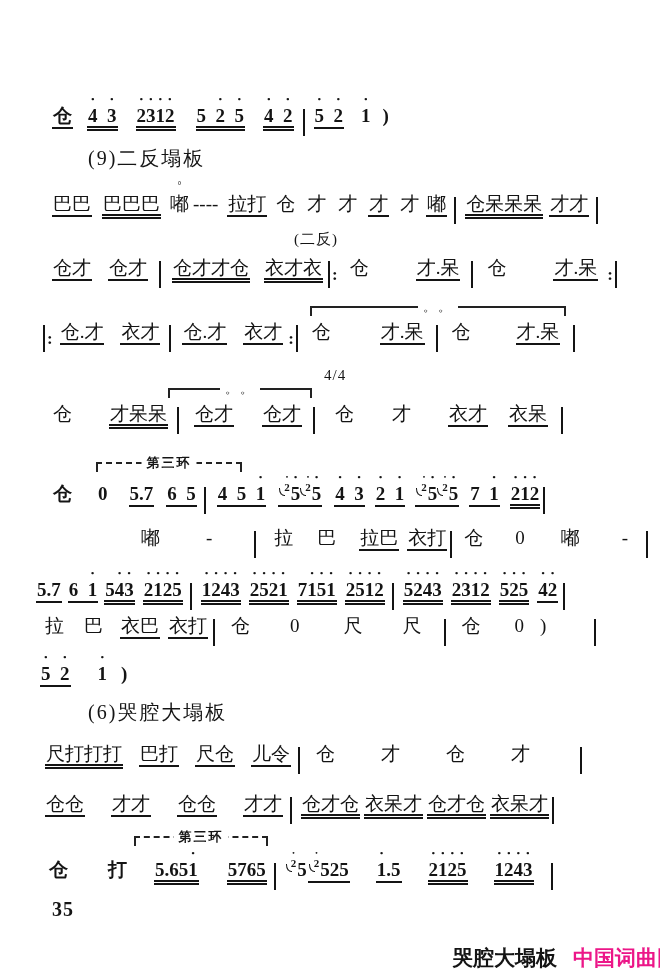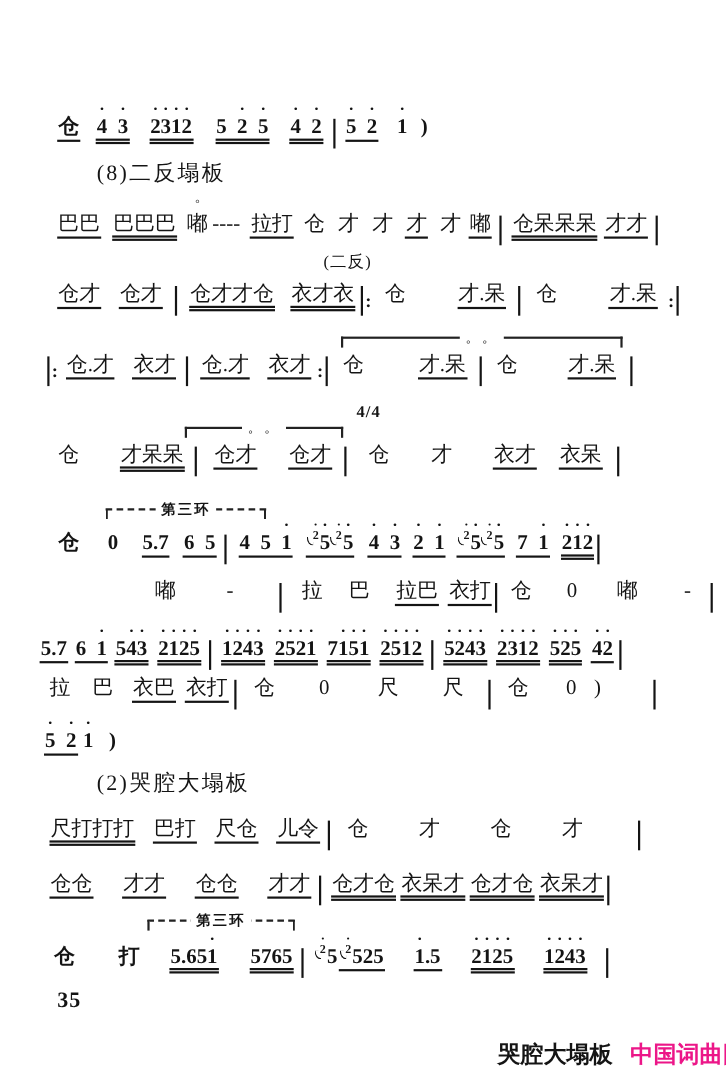--- a/index.html
+++ b/index.html
@@ -24,56 +24,56 @@
   .grace{display:inline-block;font-size:11px;font-weight:700;position:relative;vertical-align:9px;margin:0 1px 0 5px;}
   .grace::before{content:"•";position:absolute;top:-8px;left:50%;transform:translateX(-50%);font-size:7px;line-height:1;}
   .grace::after{content:"";position:absolute;left:-5px;top:55%;width:5px;height:7px;
     border-left:1.5px solid currentColor;border-bottom:1.5px solid currentColor;border-radius:0 0 0 90%;}
   .bar{display:inline-block;vertical-align:-5px;}
   .rule{display:inline-block;width:2px;height:27px;background:currentColor;vertical-align:middle;margin:0 1px;}
   .colon{display:inline-block;font-size:17px;font-weight:700;vertical-align:middle;margin:0 1px;}
   
   .ann{position:absolute;}
   .ann.label{font-size:15px;letter-spacing:1px;white-space:nowrap;}
-  .ann.label.bold{font-weight:700;}
+  .ann.label.bold{font-weight:400;}
   .ann.bracket,.ann.bracketDashed{height:8px;border-left:2px solid #222;border-right:2px solid #222;}
   .ann.bracket{border-top:2px solid #222;}
   .ann.bracketDashed{border-top:2px dashed #222;}
   .ann .cap{
     position:absolute;left:50%;top:0;transform:translate(-50%,-62%);
     background:#fff;padding:0 5px;font-size:13px;line-height:1;white-space:nowrap;letter-spacing:2px;
   }
   .pagenum{position:absolute;left:52px;top:898px;font-size:20px;font-weight:700;letter-spacing:1px;}
   .watermark{position:absolute;left:452px;top:944px;font-size:21px;font-weight:700;white-space:nowrap;
              font-family:"Liberation Sans","DejaVu Sans",sans-serif;}
   .watermark .brand{margin-left:16px;}
 </style>
 </head>
 <body>
 
 <div class="page">
   <div id="score">
       <div class="line music bold" style="left: 52px; top: 106px;"><span class="tok u1" style="margin-right: 14px;"><span class="ch">仓</span></span><span class="tok u2" style="margin-right: 18px;"><span class="ch dot">4</span><span class="ch"> </span><span class="ch dot">3</span></span><span class="tok u2" style="margin-right: 20px;"><span class="ch dot">2</span><span class="ch dot">3</span><span class="ch dot">1</span><span class="ch dot">2</span></span><span class="tok u2" style="margin-right: 18px;"><span class="ch">5</span><span class="ch"> </span><span class="ch dot">2</span><span class="ch"> </span><span class="ch dot">5</span></span><span class="tok u2" style="margin-right: 8px;"><span class="ch dot">4</span><span class="ch"> </span><span class="ch dot">2</span></span><span class="bar" style="margin-right: 8px;"><span class="rule"></span></span><span class="tok u1" style="margin-right: 16px;"><span class="ch dot">5</span><span class="ch"> </span><span class="ch dot">2</span></span><span class="tok" style="margin-right: 10px;"><span class="ch dot">1</span></span><span class="tok" style="margin-right: 2px;"><span class="ch">)</span></span></div>
-      <div class="line heading" style="left: 88px; top: 148px;"><span class="htext">(8)二反塌板</span></div>
+      <div class="line heading" style="left: 88px; top: 148px;"><span class="htext">(9)二反塌板</span></div>
       <div class="line music" style="left: 52px; top: 194px;"><span class="tok u1" style="margin-right: 10px;"><span class="ch">巴</span><span class="ch">巴</span></span><span class="tok u2" style="margin-right: 8px;"><span class="ch">巴</span><span class="ch">巴</span><span class="ch">巴</span></span><span class="tok" style="margin-right: 2px;"><span class="ch">嘟</span><span class="mark">°</span></span><span class="tok" style="margin-right: 8px;"><span class="ch">-</span><span class="ch">-</span><span class="ch">-</span><span class="ch">-</span></span><span class="tok u1" style="margin-right: 8px;"><span class="ch">拉</span><span class="ch">打</span></span><span class="tok" style="margin-right: 10px;"><span class="ch">仓</span></span><span class="tok" style="margin-right: 10px;"><span class="ch">才</span></span><span class="tok" style="margin-right: 10px;"><span class="ch">才</span></span><span class="tok u1" style="margin-right: 10px;"><span class="ch">才</span></span><span class="tok" style="margin-right: 6px;"><span class="ch">才</span></span><span class="tok u1" style="margin-right: 6px;"><span class="ch">嘟</span></span><span class="bar" style="margin-right: 8px;"><span class="rule"></span></span><span class="tok u2" style="margin-right: 6px;"><span class="ch">仓</span><span class="ch">呆</span><span class="ch">呆</span><span class="ch">呆</span></span><span class="tok u1" style="margin-right: 6px;"><span class="ch">才</span><span class="ch">才</span></span><span class="bar" style="margin-right: 2px;"><span class="rule"></span></span></div>
       <div class="line music" style="left: 52px; top: 258px;"><div class="ann label" style="left: 242px; top: -26px;">(二反)</div><span class="tok u1" style="margin-right: 16px;"><span class="ch">仓</span><span class="ch">才</span></span><span class="tok u1" style="margin-right: 10px;"><span class="ch">仓</span><span class="ch">才</span></span><span class="bar" style="margin-right: 10px;"><span class="rule"></span></span><span class="tok u2" style="margin-right: 14px;"><span class="ch">仓</span><span class="ch">才</span><span class="ch">才</span><span class="ch">仓</span></span><span class="tok u2" style="margin-right: 4px;"><span class="ch">衣</span><span class="ch">才</span><span class="ch">衣</span></span><span class="bar" style="margin-right: 10px;"><span class="rule"></span><span class="colon">:</span></span><span class="tok" style="margin-right: 46px;"><span class="ch">仓</span></span><span class="tok u1" style="margin-right: 10px;"><span class="ch">才</span><span class="ch">.</span><span class="ch">呆</span></span><span class="bar" style="margin-right: 12px;"><span class="rule"></span></span><span class="tok" style="margin-right: 46px;"><span class="ch">仓</span></span><span class="tok u1" style="margin-right: 8px;"><span class="ch">才</span><span class="ch">.</span><span class="ch">呆</span></span><span class="bar" style="margin-right: 2px;"><span class="colon">:</span><span class="rule"></span></span></div>
       <div class="line music" style="left: 42px; top: 322px;"><div class="ann bracket" style="left: 268px; top: -16px; width: 252px;">
           <span class="cap">。。</span>
         </div><span class="bar" style="margin-right: 6px;"><span class="rule"></span><span class="colon">:</span></span><span class="tok u1" style="margin-right: 16px;"><span class="ch">仓</span><span class="ch">.</span><span class="ch">才</span></span><span class="tok u1" style="margin-right: 8px;"><span class="ch">衣</span><span class="ch">才</span></span><span class="bar" style="margin-right: 10px;"><span class="rule"></span></span><span class="tok u1" style="margin-right: 16px;"><span class="ch">仓</span><span class="ch">.</span><span class="ch">才</span></span><span class="tok u1" style="margin-right: 4px;"><span class="ch">衣</span><span class="ch">才</span></span><span class="bar" style="margin-right: 12px;"><span class="colon">:</span><span class="rule"></span></span><span class="tok" style="margin-right: 48px;"><span class="ch">仓</span></span><span class="tok u1" style="margin-right: 10px;"><span class="ch">才</span><span class="ch">.</span><span class="ch">呆</span></span><span class="bar" style="margin-right: 12px;"><span class="rule"></span></span><span class="tok" style="margin-right: 44px;"><span class="ch">仓</span></span><span class="tok u1" style="margin-right: 12px;"><span class="ch">才</span><span class="ch">.</span><span class="ch">呆</span></span><span class="bar" style="margin-right: 2px;"><span class="rule"></span></span></div>
       <div class="line music" style="left: 52px; top: 404px;"><div class="ann label bold" style="left: 272px; top: -36px;">4/4</div><div class="ann bracket" style="left: 116px; top: -16px; width: 140px;">
           <span class="cap">。。</span>
         </div><span class="tok" style="margin-right: 36px;"><span class="ch">仓</span></span><span class="tok u2" style="margin-right: 8px;"><span class="ch">才</span><span class="ch">呆</span><span class="ch">呆</span></span><span class="bar" style="margin-right: 14px;"><span class="rule"></span></span><span class="tok u1" style="margin-right: 28px;"><span class="ch">仓</span><span class="ch">才</span></span><span class="tok u1" style="margin-right: 10px;"><span class="ch">仓</span><span class="ch">才</span></span><span class="bar" style="margin-right: 18px;"><span class="rule"></span></span><span class="tok" style="margin-right: 36px;"><span class="ch">仓</span></span><span class="tok" style="margin-right: 36px;"><span class="ch">才</span></span><span class="tok u1" style="margin-right: 20px;"><span class="ch">衣</span><span class="ch">才</span></span><span class="tok u1" style="margin-right: 12px;"><span class="ch">衣</span><span class="ch">呆</span></span><span class="bar" style="margin-right: 2px;"><span class="rule"></span></span></div>
       <div class="line music bold" style="left: 52px; top: 482px;"><div class="ann bracketDashed" style="left: 44px; top: -20px; width: 142px;">
           <span class="cap">第三环</span>
         </div><span class="tok" style="margin-right: 24px;"><span class="ch">仓</span></span><span class="tok" style="margin-right: 20px;"><span class="ch">0</span></span><span class="tok u1" style="margin-right: 12px;"><span class="ch">5</span><span class="ch">.</span><span class="ch">7</span></span><span class="tok u1" style="margin-right: 6px;"><span class="ch">6</span><span class="ch"> </span><span class="ch">5</span></span><span class="bar" style="margin-right: 10px;"><span class="rule"></span></span><span class="tok u1" style="margin-right: 12px;"><span class="ch">4</span><span class="ch"> </span><span class="ch">5</span><span class="ch"> </span><span class="ch dot">1</span></span><span class="tok u1" style="margin-right: 12px;"><span class="grace">2</span><span class="ch dot">5</span><span class="grace">2</span><span class="ch dot">5</span></span><span class="tok u1" style="margin-right: 10px;"><span class="ch dot">4</span><span class="ch"> </span><span class="ch dot">3</span></span><span class="tok u1" style="margin-right: 10px;"><span class="ch dot">2</span><span class="ch"> </span><span class="ch dot">1</span></span><span class="tok u1" style="margin-right: 10px;"><span class="grace">2</span><span class="ch dot">5</span><span class="grace">2</span><span class="ch dot">5</span></span><span class="tok u1" style="margin-right: 10px;"><span class="ch">7</span><span class="ch"> </span><span class="ch dot">1</span></span><span class="tok u2" style="margin-right: 2px;"><span class="ch dot">2</span><span class="ch dot">1</span><span class="ch dot">2</span></span><span class="bar" style="margin-right: 2px;"><span class="rule"></span></span></div>
       <div class="line music" style="left: 140px; top: 528px;"><span class="tok" style="margin-right: 44px;"><span class="ch">嘟</span></span><span class="tok" style="margin-right: 40px;"><span class="ch">-</span></span><span class="bar" style="margin-right: 16px;"><span class="rule"></span></span><span class="tok" style="margin-right: 22px;"><span class="ch">拉</span></span><span class="tok" style="margin-right: 22px;"><span class="ch">巴</span></span><span class="tok u1" style="margin-right: 8px;"><span class="ch">拉</span><span class="ch">巴</span></span><span class="tok u1" style="margin-right: 2px;"><span class="ch">衣</span><span class="ch">打</span></span><span class="bar" style="margin-right: 10px;"><span class="rule"></span></span><span class="tok" style="margin-right: 30px;"><span class="ch">仓</span></span><span class="tok" style="margin-right: 34px;"><span class="ch">0</span></span><span class="tok" style="margin-right: 40px;"><span class="ch">嘟</span></span><span class="tok" style="margin-right: 16px;"><span class="ch">-</span></span><span class="bar" style="margin-right: 2px;"><span class="rule"></span></span></div>
       <div class="line music bold" style="left: 36px; top: 580px;"><span class="tok u1" style="margin-right: 6px;"><span class="ch">5</span><span class="ch">.</span><span class="ch">7</span></span><span class="tok u1" style="margin-right: 6px;"><span class="ch">6</span><span class="ch"> </span><span class="ch dot">1</span></span><span class="tok u2" style="margin-right: 8px;"><span class="ch">5</span><span class="ch dot">4</span><span class="ch dot">3</span></span><span class="tok u2" style="margin-right: 6px;"><span class="ch dot">2</span><span class="ch dot">1</span><span class="ch dot">2</span><span class="ch dot">5</span></span><span class="bar" style="margin-right: 8px;"><span class="rule"></span></span><span class="tok u2" style="margin-right: 8px;"><span class="ch dot">1</span><span class="ch dot">2</span><span class="ch dot">4</span><span class="ch dot">3</span></span><span class="tok u2" style="margin-right: 8px;"><span class="ch dot">2</span><span class="ch dot">5</span><span class="ch dot">2</span><span class="ch dot">1</span></span><span class="tok u2" style="margin-right: 8px;"><span class="ch">7</span><span class="ch dot">1</span><span class="ch dot">5</span><span class="ch dot">1</span></span><span class="tok u2" style="margin-right: 6px;"><span class="ch dot">2</span><span class="ch dot">5</span><span class="ch dot">1</span><span class="ch dot">2</span></span><span class="bar" style="margin-right: 8px;"><span class="rule"></span></span><span class="tok u2" style="margin-right: 8px;"><span class="ch dot">5</span><span class="ch dot">2</span><span class="ch dot">4</span><span class="ch dot">3</span></span><span class="tok u2" style="margin-right: 8px;"><span class="ch dot">2</span><span class="ch dot">3</span><span class="ch dot">1</span><span class="ch dot">2</span></span><span class="tok u2" style="margin-right: 8px;"><span class="ch dot">5</span><span class="ch dot">2</span><span class="ch dot">5</span></span><span class="tok u1" style="margin-right: 4px;"><span class="ch dot">4</span><span class="ch dot">2</span></span><span class="bar" style="margin-right: 2px;"><span class="rule"></span></span></div>
       <div class="line music" style="left: 44px; top: 616px;"><span class="tok" style="margin-right: 18px;"><span class="ch">拉</span></span><span class="tok" style="margin-right: 16px;"><span class="ch">巴</span></span><span class="tok u1" style="margin-right: 8px;"><span class="ch">衣</span><span class="ch">巴</span></span><span class="tok u1" style="margin-right: 4px;"><span class="ch">衣</span><span class="ch">打</span></span><span class="bar" style="margin-right: 14px;"><span class="rule"></span></span><span class="tok" style="margin-right: 38px;"><span class="ch">仓</span></span><span class="tok" style="margin-right: 42px;"><span class="ch">0</span></span><span class="tok" style="margin-right: 38px;"><span class="ch">尺</span></span><span class="tok" style="margin-right: 20px;"><span class="ch">尺</span></span><span class="bar" style="margin-right: 14px;"><span class="rule"></span></span><span class="tok" style="margin-right: 32px;"><span class="ch">仓</span></span><span class="tok" style="margin-right: 14px;"><span class="ch">0</span></span><span class="tok" style="margin-right: 46px;"><span class="ch">)</span></span><span class="bar" style="margin-right: 2px;"><span class="rule"></span></span></div>
-      <div class="line music bold" style="left: 40px; top: 664px;"><span class="tok u1" style="margin-right: 4px;"><span class="ch dot">5</span><span class="ch"> </span><span class="ch dot">2</span></span><span class="tok" style="margin-right: 12px;"><span class="ch dot">1</span></span><span class="tok" style="margin-right: 2px;"><span class="ch">)</span></span></div>
-      <div class="line heading" style="left: 88px; top: 702px;"><span class="htext">(2)哭腔大塌板</span></div>
+      <div class="line music bold" style="left: 40px; top: 664px;"><span class="tok u1" style="margin-right: 26px;"><span class="ch dot">5</span><span class="ch"> </span><span class="ch dot">2</span></span><span class="tok" style="margin-right: 12px;"><span class="ch dot">1</span></span><span class="tok" style="margin-right: 2px;"><span class="ch">)</span></span></div>
+      <div class="line heading" style="left: 88px; top: 702px;"><span class="htext">(6)哭腔大塌板</span></div>
       <div class="line music" style="left: 45px; top: 744px;"><span class="tok u2" style="margin-right: 16px;"><span class="ch">尺</span><span class="ch">打</span><span class="ch">打</span><span class="ch">打</span></span><span class="tok u1" style="margin-right: 16px;"><span class="ch">巴</span><span class="ch">打</span></span><span class="tok u1" style="margin-right: 16px;"><span class="ch">尺</span><span class="ch">仓</span></span><span class="tok u1" style="margin-right: 6px;"><span class="ch">儿</span><span class="ch">令</span></span><span class="bar" style="margin-right: 14px;"><span class="rule"></span></span><span class="tok" style="margin-right: 44px;"><span class="ch">仓</span></span><span class="tok" style="margin-right: 44px;"><span class="ch">才</span></span><span class="tok" style="margin-right: 44px;"><span class="ch">仓</span></span><span class="tok" style="margin-right: 48px;"><span class="ch">才</span></span><span class="bar" style="margin-right: 2px;"><span class="rule"></span></span></div>
       <div class="line music" style="left: 45px; top: 794px;"><span class="tok u1" style="margin-right: 26px;"><span class="ch">仓</span><span class="ch">仓</span></span><span class="tok u1" style="margin-right: 26px;"><span class="ch">才</span><span class="ch">才</span></span><span class="tok u1" style="margin-right: 26px;"><span class="ch">仓</span><span class="ch">仓</span></span><span class="tok u1" style="margin-right: 6px;"><span class="ch">才</span><span class="ch">才</span></span><span class="bar" style="margin-right: 8px;"><span class="rule"></span></span><span class="tok u2" style="margin-right: 4px;"><span class="ch">仓</span><span class="ch">才</span><span class="ch">仓</span></span><span class="tok u2" style="margin-right: 4px;"><span class="ch">衣</span><span class="ch">呆</span><span class="ch">才</span></span><span class="tok u2" style="margin-right: 4px;"><span class="ch">仓</span><span class="ch">才</span><span class="ch">仓</span></span><span class="tok u2" style="margin-right: 2px;"><span class="ch">衣</span><span class="ch">呆</span><span class="ch">才</span></span><span class="bar" style="margin-right: 2px;"><span class="rule"></span></span></div>
       <div class="line music bold" style="left: 48px; top: 858px;"><div class="ann bracketDashed" style="left: 86px; top: -22px; width: 130px;">
           <span class="cap">第三环</span>
         </div><span class="tok" style="margin-right: 38px;"><span class="ch">仓</span></span><span class="tok" style="margin-right: 26px;"><span class="ch">打</span></span><span class="tok u2" style="margin-right: 28px;"><span class="ch">5</span><span class="ch">.</span><span class="ch">6</span><span class="ch">5</span><span class="ch dot">1</span></span><span class="tok u2" style="margin-right: 6px;"><span class="ch">5</span><span class="ch">7</span><span class="ch">6</span><span class="ch">5</span></span><span class="bar" style="margin-right: 8px;"><span class="rule"></span></span><span class="tok" style="margin-right: 0px;"><span class="grace">2</span><span class="ch">5</span></span><span class="tok u1" style="margin-right: 26px;"><span class="grace">2</span><span class="ch">5</span><span class="ch">2</span><span class="ch">5</span></span><span class="tok u1" style="margin-right: 26px;"><span class="ch dot">1</span><span class="ch">.</span><span class="ch">5</span></span><span class="tok u2" style="margin-right: 26px;"><span class="ch dot">2</span><span class="ch dot">1</span><span class="ch dot">2</span><span class="ch dot">5</span></span><span class="tok u2" style="margin-right: 16px;"><span class="ch dot">1</span><span class="ch dot">2</span><span class="ch dot">4</span><span class="ch dot">3</span></span><span class="bar" style="margin-right: 2px;"><span class="rule"></span></span></div>
     </div>
   <div class="pagenum">35</div>
   <div class="watermark">
     <span>哭腔大塌板</span><span class="brand" style="color: rgb(236, 22, 136);">中国词曲网</span>
   </div>

